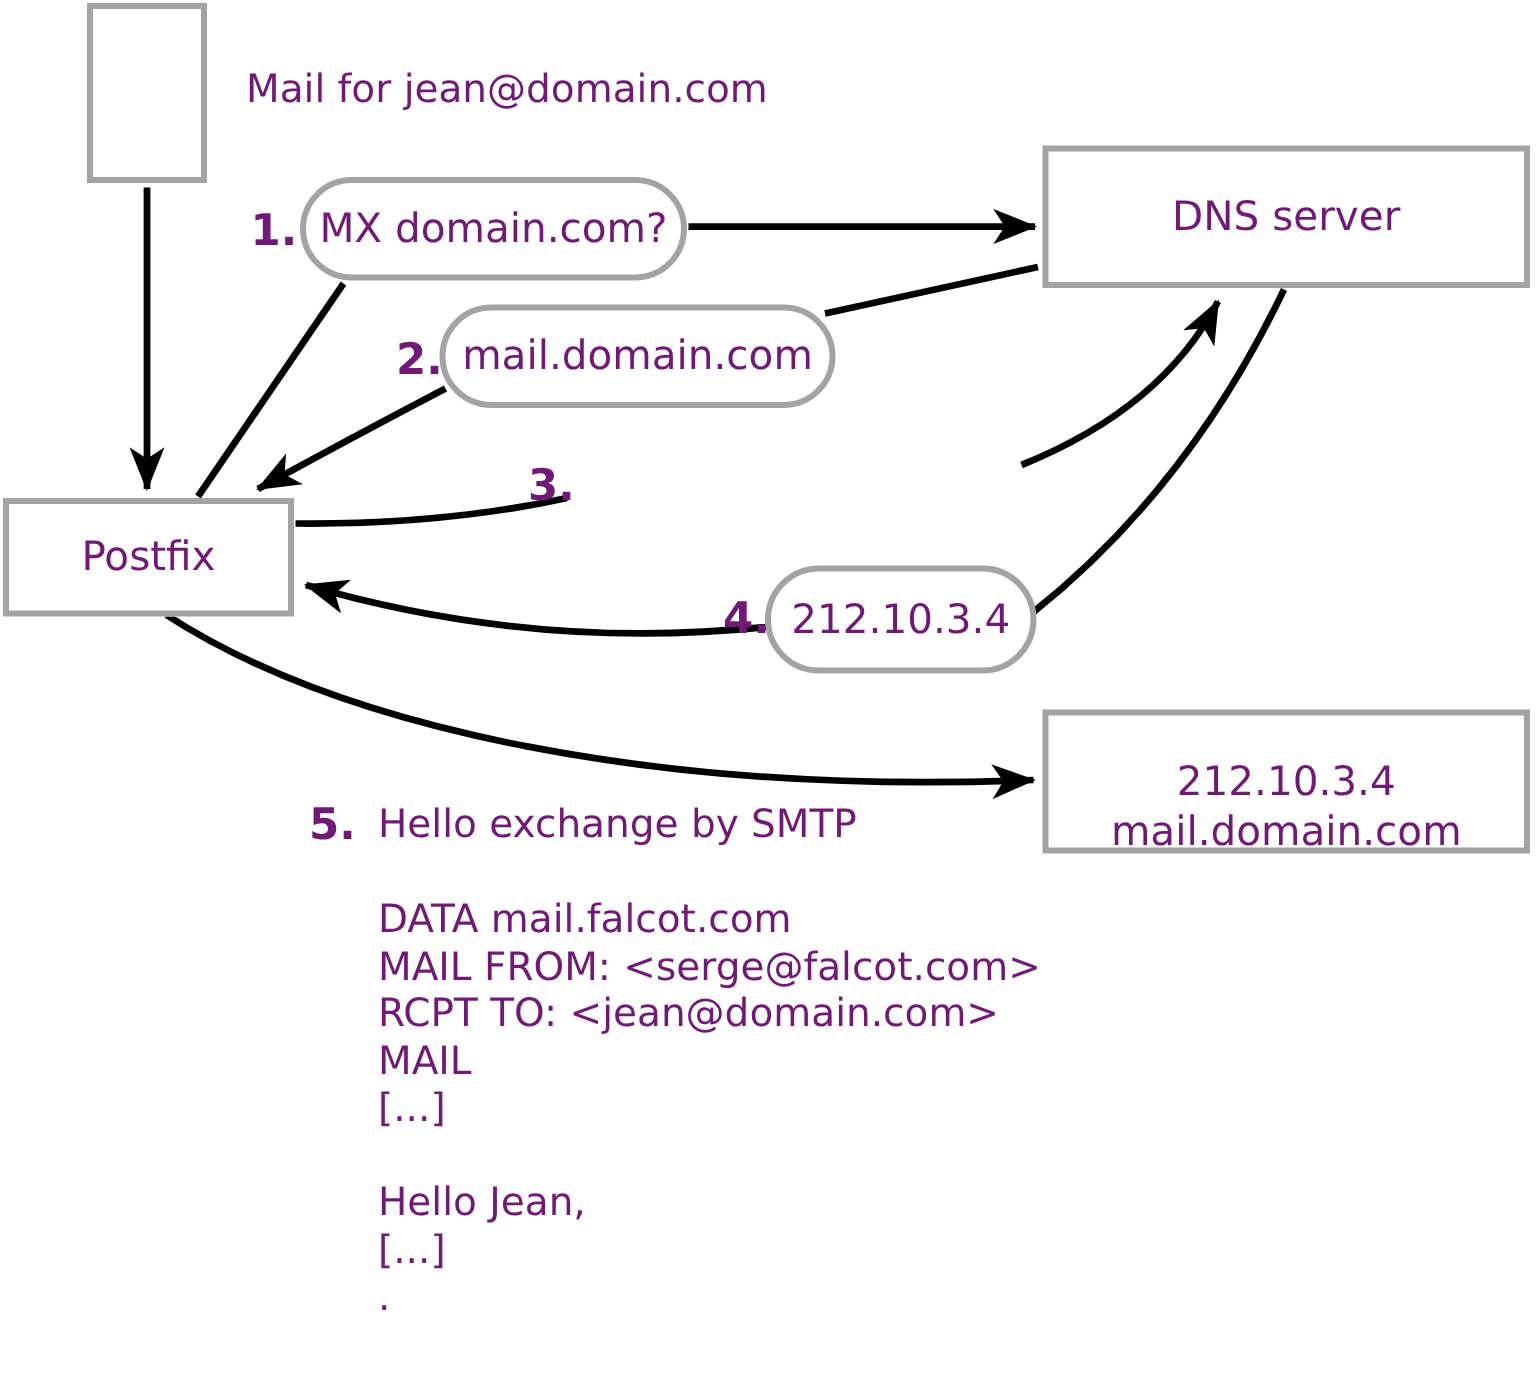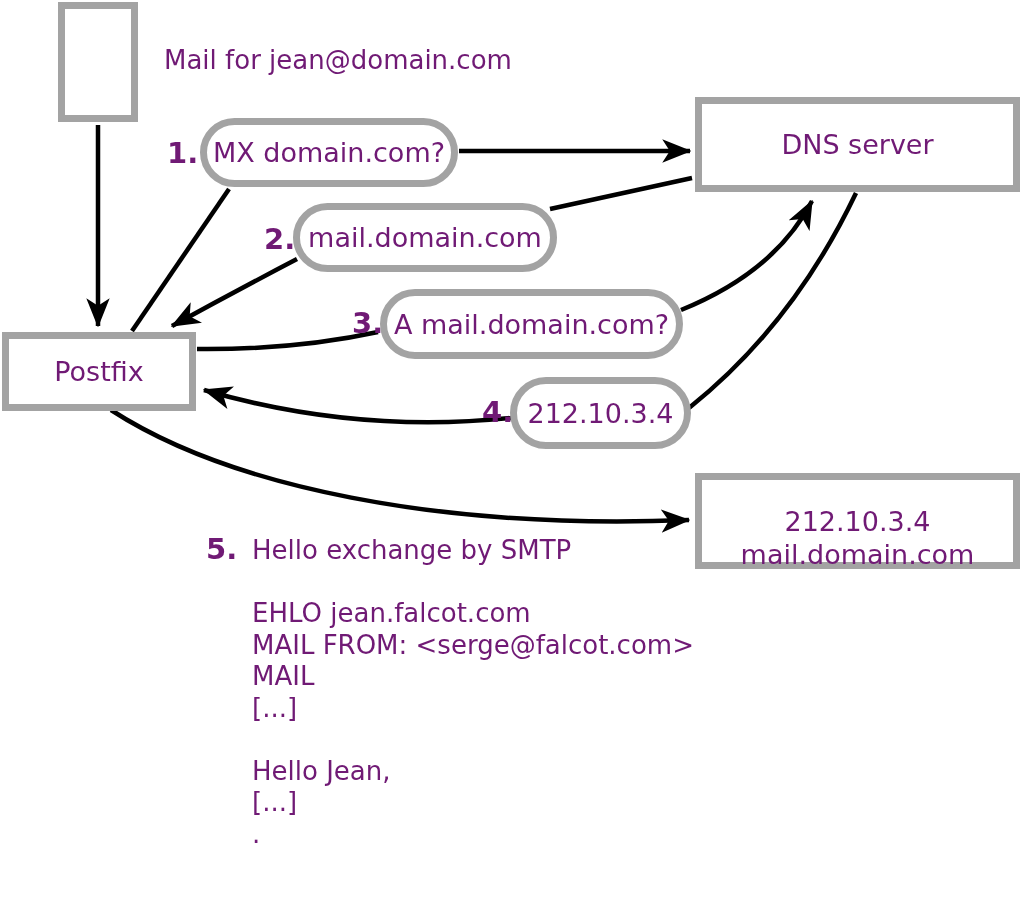--- a/index.html
+++ b/index.html
@@ -22,21 +22,21 @@
     width: 1024px; height: 919px;
   }
   svg.connectors path.conn {
     fill: none;
     stroke: #000000;
     stroke-width: 4.5;
   }
   .node {
     position: absolute;
     box-sizing: border-box;
-    border: 7px solid #a3a3a3;
+    border: 4px solid #a3a3a3;
     background: #ffffff;
     display: flex;
     align-items: center;
     justify-content: center;
     text-align: center;
     font-size: 27px;
     line-height: 33px;
   }
   .pill {
     border-radius: 36px;
@@ -113,35 +113,33 @@
   <div class="node pill" style="left:200px; top:118px; width:258px; height:69px;">
     <span>MX domain.com?</span>
   </div>
 
   <span class="num" style="left:264px; top:224px;">2.</span>
   <div class="node pill" style="left:293px; top:203px; width:264px; height:69px;">
     <span>mail.domain.com</span>
   </div>
 
   <span class="num" style="left:352px; top:308px;">3.</span>
-  <div class="node pill" style="left:380px; top:289px; width:303px; height:70px;">
-    <span>A mail.domain.com?</span>
-  </div>
 
   <span class="num" style="left:482px; top:397px;">4.</span>
   <div class="node pill" style="left:510px; top:377px; width:181px; height:72px;">
     <span>212.10.3.4</span>
   </div>
 
   <span class="num" style="left:206px; top:534px;">5.</span>
   <div class="free-label" style="left:252px; top:535px;">Hello exchange by SMTP</div>
 
   <div class="smtp-block">
-    <div class="smtp-line">EHLO jean.falcot.com</div>
+    <div class="smtp-line">DATA mail.falcot.com</div>
     <div class="smtp-line">MAIL FROM: &lt;serge@falcot.com&gt;</div>
+    <div class="smtp-line">RCPT TO: &lt;jean@domain.com&gt;</div>
     <div class="smtp-line">MAIL</div>
     <div class="smtp-line">[...]</div>
     <div class="smtp-line"></div>
     <div class="smtp-line">Hello Jean,</div>
     <div class="smtp-line">[...]</div>
     <div class="smtp-line">.</div>
   </div>
 
 </div>
 

